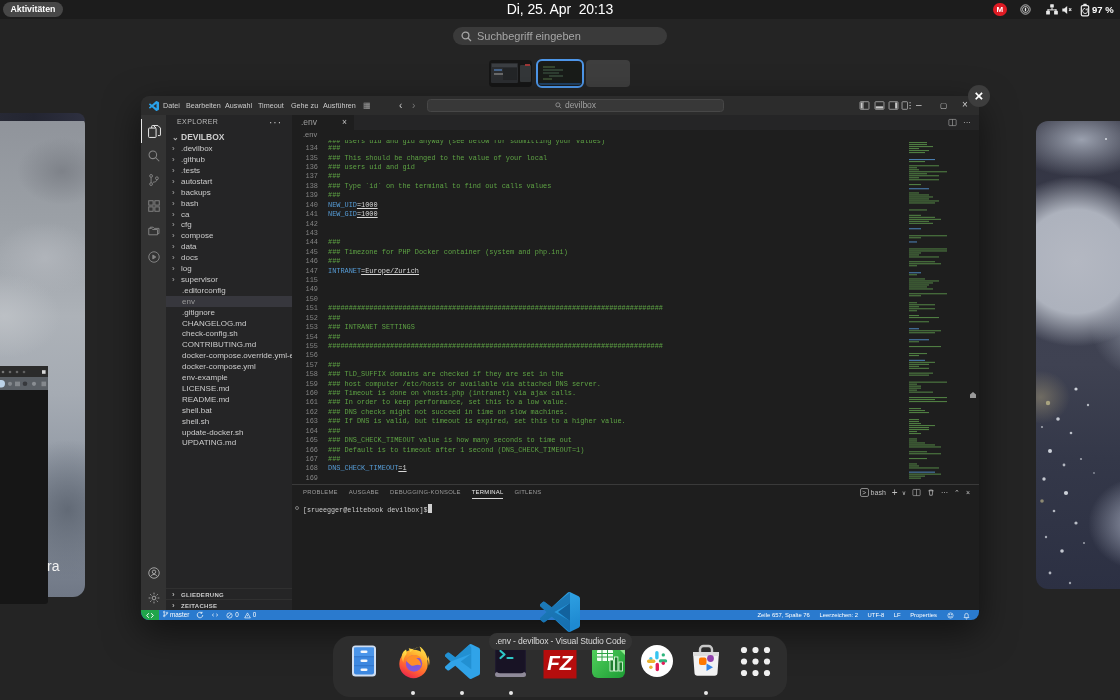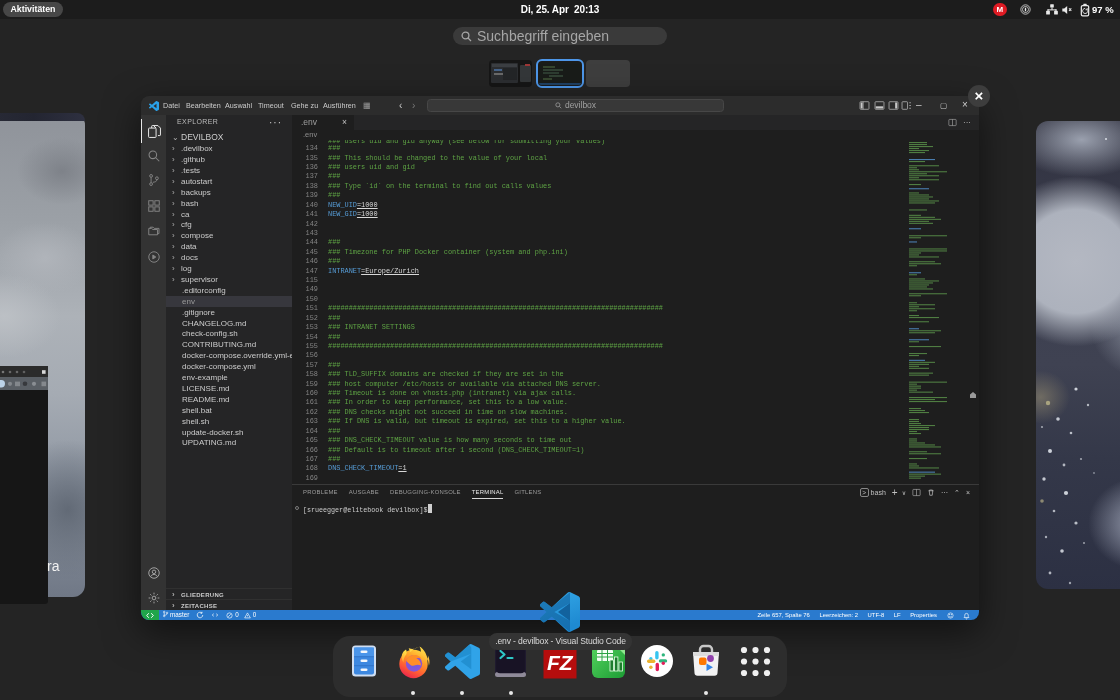--- a/index.html
+++ b/index.html
@@ -6,26 +6,26 @@
   html,body { width:1120px; height:700px; overflow:hidden; background:#242424;
     font-family:"Liberation Sans", sans-serif; }
   .abs { position:absolute; }
   #stage { position:relative; width:1120px; height:700px; }
 
   
   #topbar { position:absolute; left:0; top:0; width:1120px; height:19px; background:#1c1c1c; }
   #aktiv { position:absolute; left:3px; top:2px; height:15px; width:60px; text-align:center; background:#474747;
     border-radius:8px; color:#fff; font-size:8.8px; font-weight:bold; line-height:15px; }
   #clock { position:absolute; left:0; top:0; width:1120px; text-align:center; color:#ffffff;
-    font-size:10px; font-weight:bold; line-height:19px; letter-spacing:-0.1px; }
+    font-size:14px; font-weight:normal; line-height:19px; letter-spacing:-0.1px; }
   #sys { position:absolute; left:0; top:0; width:1120px; height:19px; }
 
   
   #search { position:absolute; left:453px; top:27px; width:214px; height:18px; background:#3a3a3a;
-    border-radius:9px; color:#a6a6a6; font-size:14px; line-height:18px; }
+    border-radius:9px; color:#a6a6a6; font-size:11px; line-height:18px; }
   #search svg { position:absolute; left:8px; top:3.5px; }
   #search span { position:absolute; left:24px; }
 
   
   .thumb { position:absolute; border-radius:4px; }
   #th1 { left:489px; top:60px; width:43px; height:27px; background:#161616; overflow:hidden; }
   #th2 { left:536px; top:59px; width:48px; height:29px; border:2.5px solid #4d96e8; border-radius:6px;
     background:#1b1b1b; }
   #th2 .inner { position:absolute; inset:1px; background:#191c19; border-radius:2px; overflow:hidden; }
   #th3 { left:586px; top:60px; width:44px; height:27px; background:#3e3e3e; }
@@ -355,21 +355,21 @@
         <svg width="14" height="14" viewBox="0 0 24 24" fill="none" stroke="#a8a8a8" stroke-width="1.6">
             <circle cx="12" cy="12" r="3.2"></circle>
             <path d="M12 2.8v3M12 18.2v3M2.8 12h3M18.2 12h3M5.5 5.5l2.1 2.1M16.4 16.4l2.1 2.1M18.5 5.5l-2.1 2.1M7.6 16.4l-2.1 2.1"></path>
           </svg>
       </div>
     </div>
     <div id="sbar">
       <div class="hdr">EXPLORER</div>
       <div class="dots">···</div>
       <div id="tree">
-          <div class="trow" style="top:16.5px;font-weight:normal;font-size:8.5px"><span class="chev" style="transform:none">⌄</span>DEVILBOX</div>
+          <div class="trow" style="top:16.5px;font-weight:bold;font-size:8.5px"><span class="chev" style="transform:none">⌄</span>DEVILBOX</div>
       <div class="trow" style="top:28.1px"><span class="chev">›</span>.devilbox</div>
       <div class="trow" style="top:39.0px"><span class="chev">›</span>.github</div>
       <div class="trow" style="top:49.9px"><span class="chev">›</span>.tests</div>
       <div class="trow" style="top:60.8px"><span class="chev">›</span>autostart</div>
       <div class="trow" style="top:71.7px"><span class="chev">›</span>backups</div>
       <div class="trow" style="top:82.6px"><span class="chev">›</span>bash</div>
       <div class="trow" style="top:93.5px"><span class="chev">›</span>ca</div>
       <div class="trow" style="top:104.4px"><span class="chev">›</span>cfg</div>
       <div class="trow" style="top:115.3px"><span class="chev">›</span>compose</div>
       <div class="trow" style="top:126.2px"><span class="chev">›</span>data</div>

